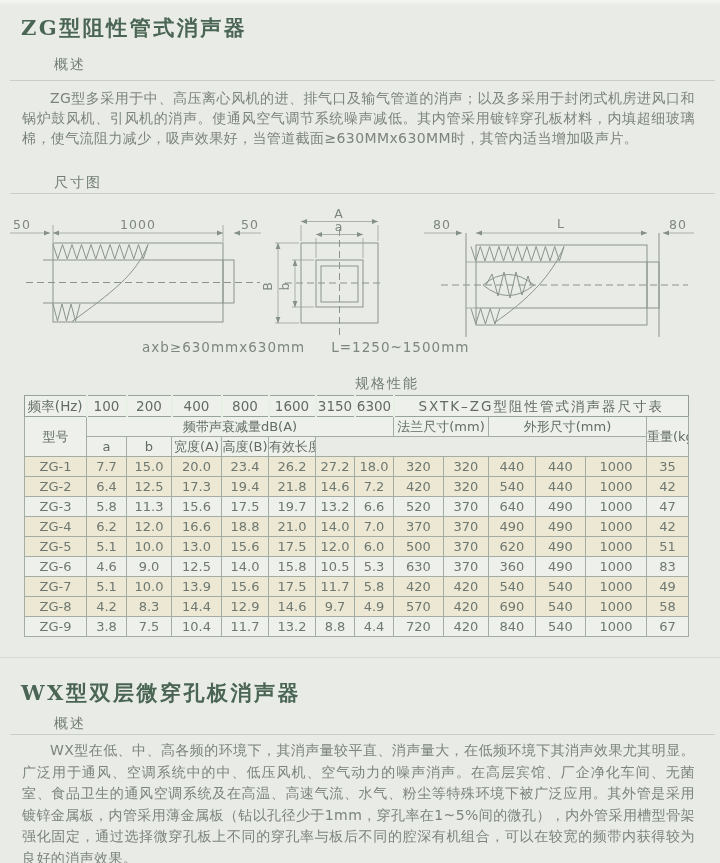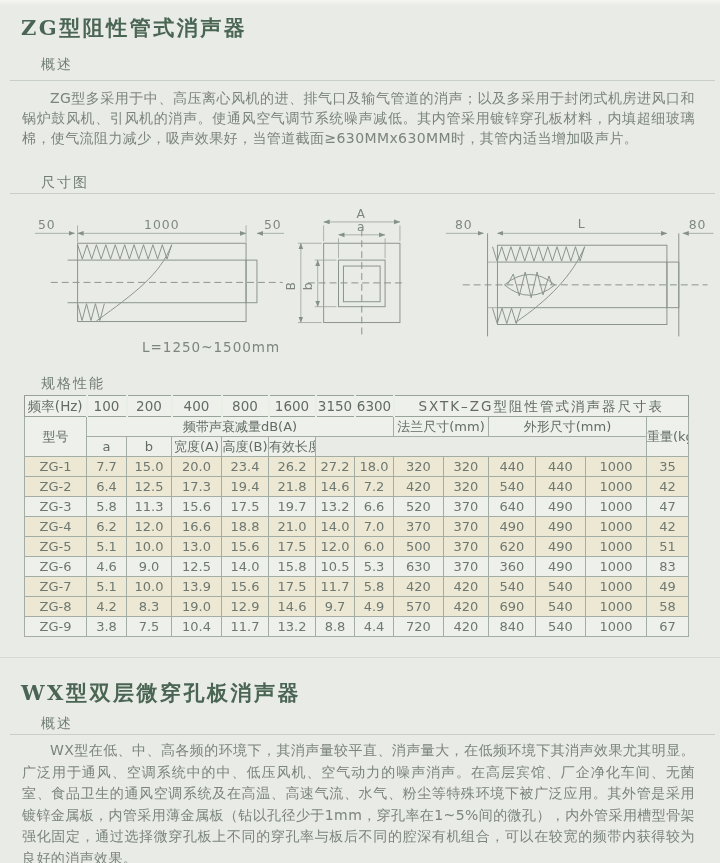--- a/index.html
+++ b/index.html
@@ -12,36 +12,36 @@
   .top-edge{position:absolute;top:0;left:0;right:0;height:6px;
     background:linear-gradient(#f5f6f3,#e9ebe6);pointer-events:none;}
   h1.doc-title{
     margin:0;padding:15px 0 0 21px;
     font-family:"DejaVu Serif","Liberation Serif",serif;
     font-size:21px;line-height:26px;font-weight:600;
     letter-spacing:2.5px;color:#4a6553;
   }
   h1.wx{padding-top:22px;}
   .sec-label{
-    margin:16px 0 0 3px;padding-left:38px;
+    margin:16px 0 0 16px;padding-left:38px;
     font-size:14px;line-height:15px;letter-spacing:2px;color:#717d73;
   }
   .sec-label.tight{margin-top:27px;}
-  .sec-label.spec{margin-top:20px;}
+  .sec-label.spec{margin-top:20px;text-align:center;}
   .sec-label.wxov{margin-top:10px;}
   .rule{border:0;border-top:1px solid #c8cfc6;margin:8px 5px 0 10px;height:0;}
   .rule.r2{margin-top:3px;}
   .para{
     margin:7px 25px 0 22px;
     font-size:14px;line-height:20px;letter-spacing:0.4px;
     text-align:justify;text-indent:2em;color:#7b847d;
   }
   .para.wx{margin-top:5px;line-height:21.5px;}
   
-  .diagram{margin:11px 0 0 33px;display:flex;align-items:center;}
+  .diagram{margin:11px 0 0 8px;display:flex;align-items:center;}
   .diagram svg{display:block;}
   .diagram .d3{margin-left:30px;}
   .dwg-line{stroke:#8a948d;stroke-width:1;fill:none;}
   .dwg-thin{stroke:#98a29b;stroke-width:0.8;fill:none;}
   .dwg-dash{stroke:#8a948d;stroke-width:1;fill:none;stroke-dasharray:7 4;}
   .dim-text{font-size:12.5px;fill:#7d8780;letter-spacing:1px;}
   .caption{
     margin:2px 0 0 142px;display:flex;gap:26px;
     font-size:13.5px;line-height:17px;letter-spacing:1px;color:#7c867f;
   }
@@ -153,20 +153,21 @@
     <line x1="8" y1="28" x2="46" y2="28" class="dwg-thin" marker-end="url(#arrow)"></line>
     <line x1="60" y1="28" x2="231" y2="28" class="dwg-thin" marker-start="url(#arrow)" marker-end="url(#arrow)"></line>
     <line x1="247" y1="28" x2="278" y2="28" class="dwg-thin" marker-start="url(#arrow)"></line>
     <text class="dim-text" x="26" y="24" text-anchor="middle">80</text>
     <text class="dim-text" x="145" y="23" text-anchor="middle">L</text>
     <text class="dim-text" x="262" y="24" text-anchor="middle">80</text>
   </svg>
 </div>
 
 <div class="caption">
+  <span>axb≥630mmx630mm</span>
   <span>L=1250~1500mm</span>
 </div>
 
 <div class="sec-label spec">规格性能</div>
 
 <table class="spec">
   <colgroup>
     <col style="width:62px">
       <col style="width:40px">
       <col style="width:45px">
@@ -319,21 +320,21 @@
         <td>420</td>
         <td>540</td>
         <td>540</td>
         <td>1000</td>
         <td>49</td>
       </tr>
       <tr class="row-beige">
         <td>ZG-8</td>
         <td>4.2</td>
         <td>8.3</td>
-        <td>19.0</td>
+        <td>14.4</td>
         <td>12.9</td>
         <td>14.6</td>
         <td>9.7</td>
         <td>4.9</td>
         <td>570</td>
         <td>420</td>
         <td>690</td>
         <td>540</td>
         <td>1000</td>
         <td>58</td>

